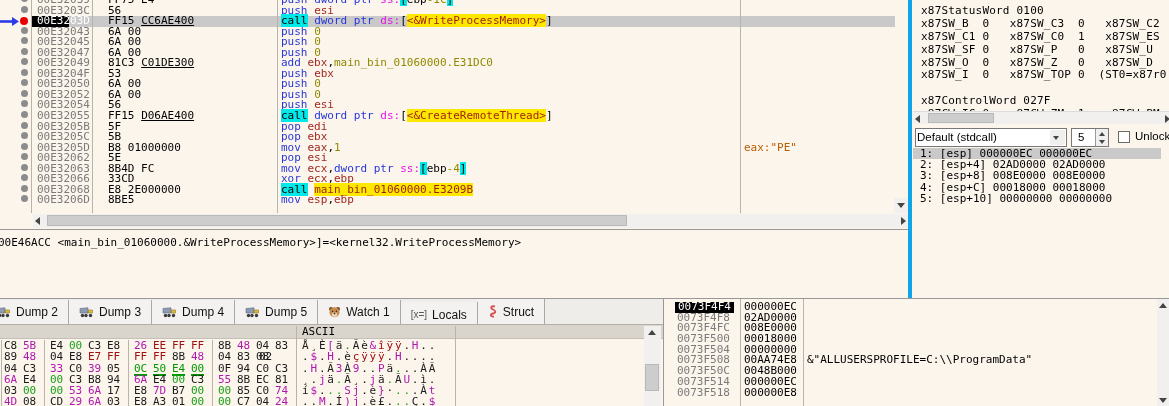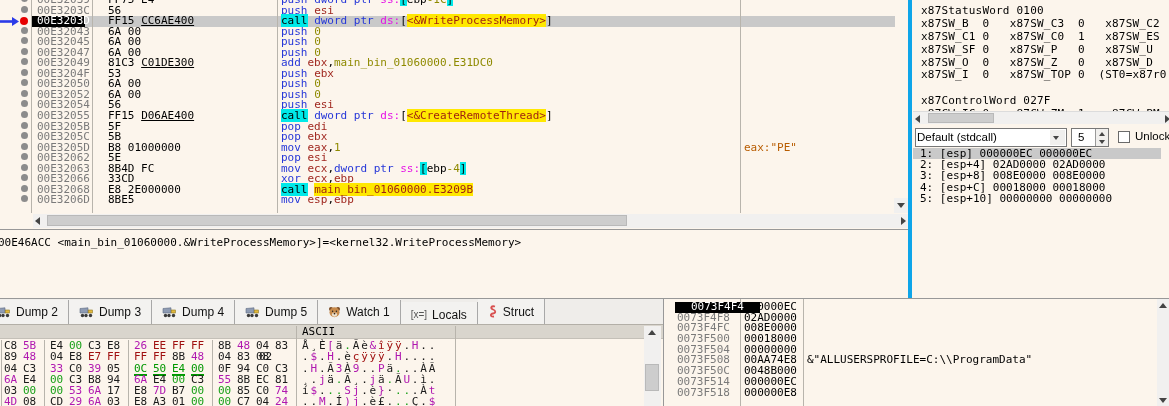--- a/index.html
+++ b/index.html
@@ -12,21 +12,21 @@
   #drows{position:absolute;left:0;top:-5px;width:908px}
   .drow{position:relative;height:10.55px;line-height:10.8px;white-space:pre}
   .drow > span{position:absolute;top:0}
   .addr{left:37px;color:#7A7A7A}
   .bytesc{left:108px;color:#000}
   .instr{left:281px}
   .cmt{left:744px}
   .dot{position:absolute;left:21px;top:2px;width:7px;height:7px;border-radius:50%;background:#8C8C8C}
   .dot.red{left:20px;top:1px;width:8px;height:8px;background:#E60000}
   .drow.sel::before{content:"";position:absolute;left:31px;right:13px;top:0;bottom:0;background:#C9C9C9}
-  .drow.sel .addr{left:31px;width:54px;padding-left:6px;background:#000;color:#FFF}
+  .drow.sel .addr{left:31px;width:38px;padding-left:6px;background:#000;color:#FFF}
   .mn{color:#2637D8}.reg{color:#A02820}.num{color:#8F8A00}.seg{color:#E612E6}.pln{color:#000}
   .callhl{background:#00E9E9;color:#000}.brk{background:#00E9E9;color:#000}
   .lbl{background:#FFE800;color:#9E1F10}
   .bu{text-decoration:underline}
   .cmtE{color:#B85C00}
   
   .sb{position:absolute;background:#F1F0EF}
   .sbthumb{position:absolute;background:#CDCDCD;border:1px solid #B9B9B9}
   .tri{width:0;height:0;display:inline-block;position:absolute}
   .tri-l{border-top:4px solid transparent;border-bottom:4px solid transparent;border-right:5px solid #444}
@@ -70,21 +70,21 @@
   .hrow span{position:absolute;top:0}
   .hb{color:#1A1A1A}.h0{color:#18A018}.hf{color:#A01010}.hp{color:#B018B0}
   .hu{color:#009800;border-bottom:2px solid #009800}
   #dumpsb{position:absolute;left:644px;top:27px;width:17px;height:80px;background:#F1F0EF}
   
   #stackPane{position:absolute;left:664px;top:299px;width:505px;height:107px;overflow:hidden}
   #stackrows{position:absolute;left:0;top:3px;width:505px}
   .srow{position:relative;height:10.7px;line-height:10.9px;white-space:pre}
   .srow > span{position:absolute;top:0}
   .saddr{left:13px;color:#7A7A7A}
-  .srow.sel .saddr{left:11px;background:#000;color:#FFF;padding:0 16px}
+  .srow.sel .saddr{left:11px;background:#000;color:#FFF;padding:0 3px}
   .sval{left:80px}.scmt{left:143px}
 </style>
 </head>
 <body>
 
 <div id="app">
 
   <div id="disasm">
     <div id="drows">
         <div class="drow"><span class="dot"></span><span class="addr">00E32039</span><span class="bytesc"><span class="b">FF75 E4</span></span><span class="instr"><span class="mn">push</span><span class="pln"> </span><span class="mn">dword ptr</span><span class="pln"> </span><span class="seg">ss:</span><span class="brk">[</span><span class="pln">ebp</span><span class="num">-1C</span><span class="brk">]</span></span></div>

